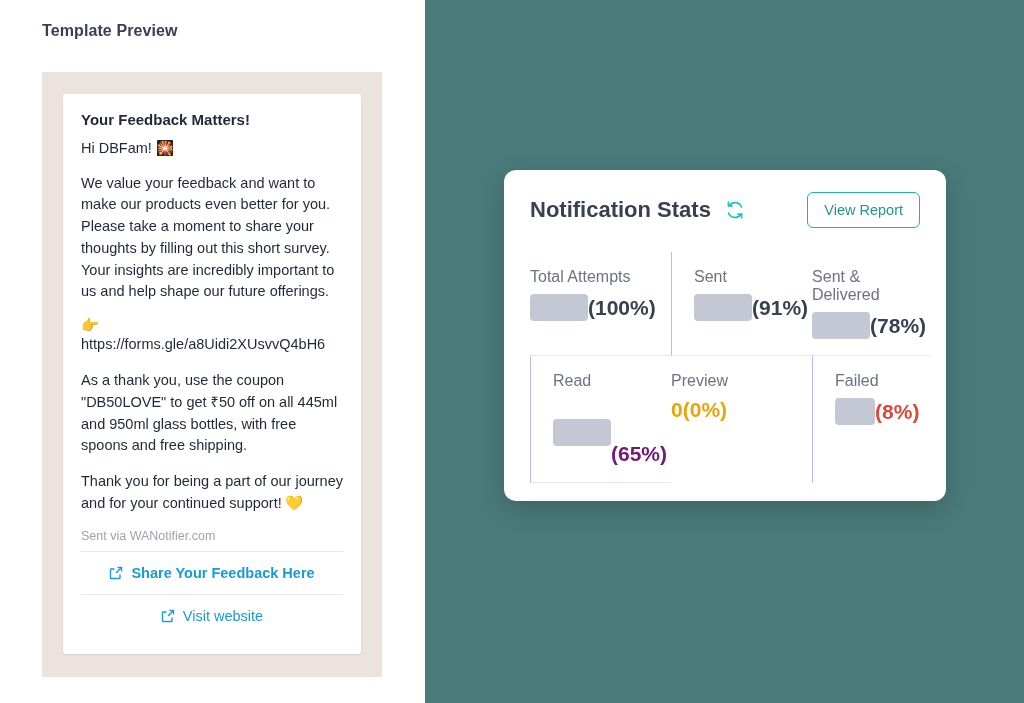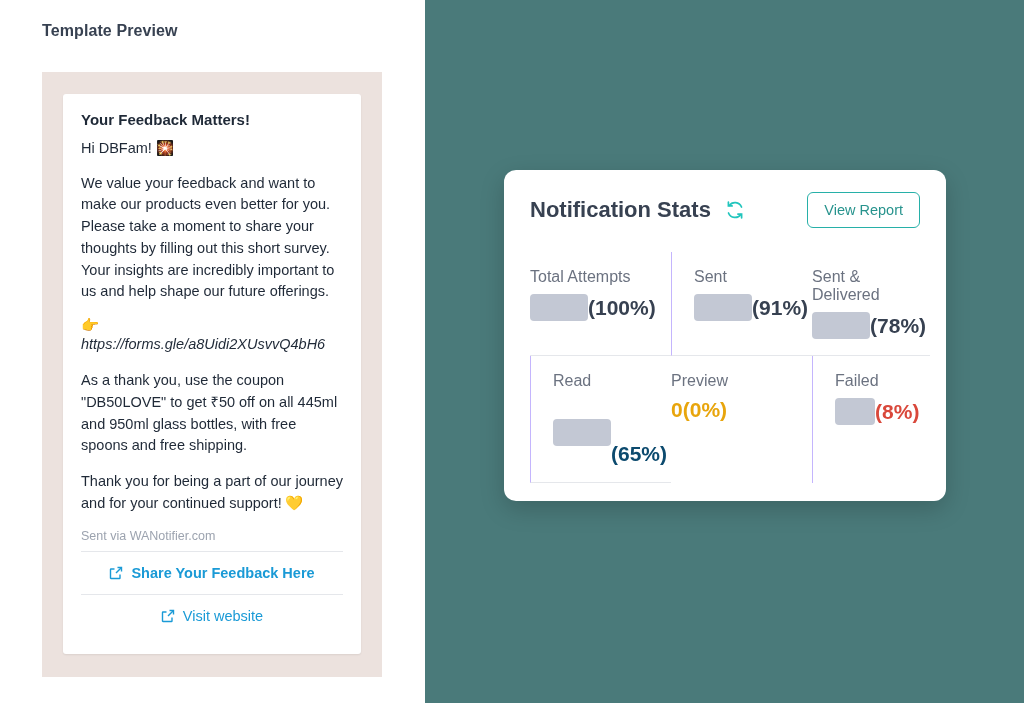--- a/index.html
+++ b/index.html
@@ -76,21 +76,20 @@
     font-size: 14.5px;
     line-height: 1.2;
     margin: 0;
   }
   .msg-url {
     font-size: 14.5px;
     color: #1f2937;
     line-height: 1.5;
     margin: 0 0 14px 0;
     word-break: break-all;
-    font-style: italic;
   }
   .msg-sentvia {
     font-size: 12.5px;
     color: #9ca3af;
     margin: 6px 0 8px 0;
   }
   .divider {
     border: none;
     border-top: 1px solid #e5e7eb;
     margin: 0;
@@ -191,21 +190,21 @@
     height: 27px;
     background: #c3c8d4;
     border-radius: 4px;
   }
   .value-placeholder.small { width: 40px; }
   .stat-pct {
     font-size: 21px;
     font-weight: bold;
     color: #374151;
   }
-  .stat-pct.green { color: #0c4a6e; margin-top: 44px; }
+  .stat-pct.green { color: #701a75; margin-top: 44px; }
   .stat-pct.amber { color: #e8a50c; }
   .stat-pct.red { color: #d9483b; }
   .stat-num {
     font-size: 21px;
     font-weight: bold;
     color: #e8a50c;
   }
 </style>
 </head>
 <body>

